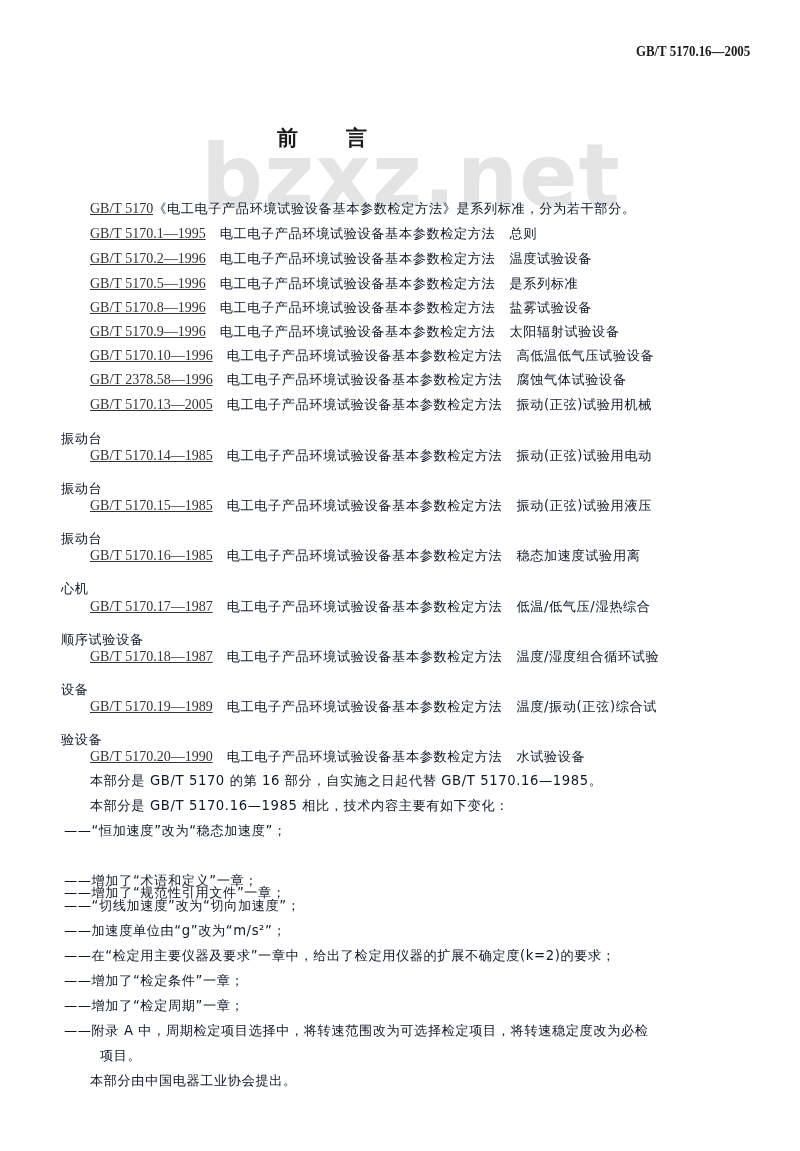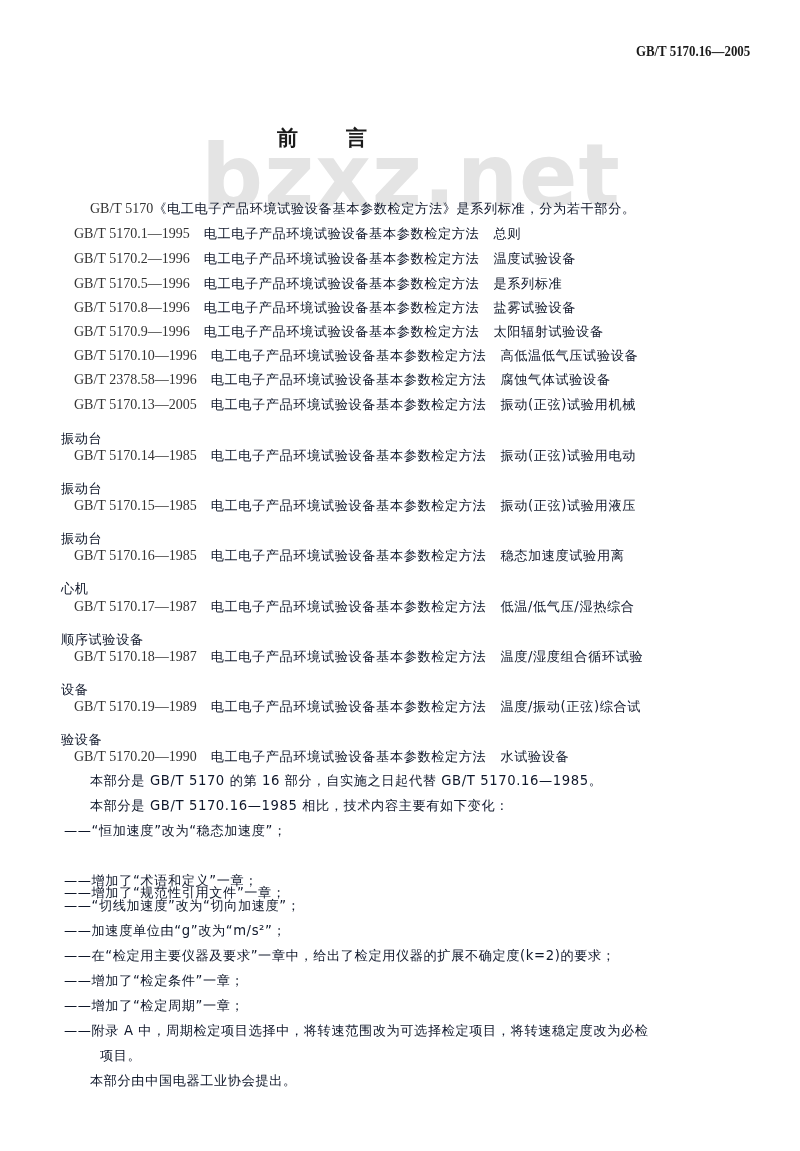--- a/index.html
+++ b/index.html
@@ -29,30 +29,30 @@
   }
   .content {
     position: absolute; left: 0; top: 0; width: 800px; z-index: 1;
   }
   .line {
     position: absolute; white-space: nowrap;
     font-size: 13.6px; line-height: 18px; height: 18px;
   }
   .line .code {
     font-family: "Liberation Serif", "DejaVu Serif", serif;
-    font-size: 14px; color: #333;
+    font-size: 14px; color: #333; text-decoration: underline;
   }
   .line .cn {
     font-family: "DejaVu Sans", "Liberation Sans", sans-serif;
     font-size: 13.2px; letter-spacing: 0.6px; color: #0f172a;
   }
   .gap1 { display: inline-block; width: 14px; }
   .gap2 { display: inline-block; width: 14px; }
   .ind0 { left: 90px; }
-  .ind1 { left: 74px; text-align: center; }
+  .ind1 { left: 90px; text-align: center; }
   .wrapl { left: 61px; margin-top: 8px; }
   .dash { left: 64px; }
   .dashcont { left: 100px; }
 </style>
 </head>
 <body>
 
 <div>
 
   <div class="std-code">GB/T 5170.16—2005</div>

